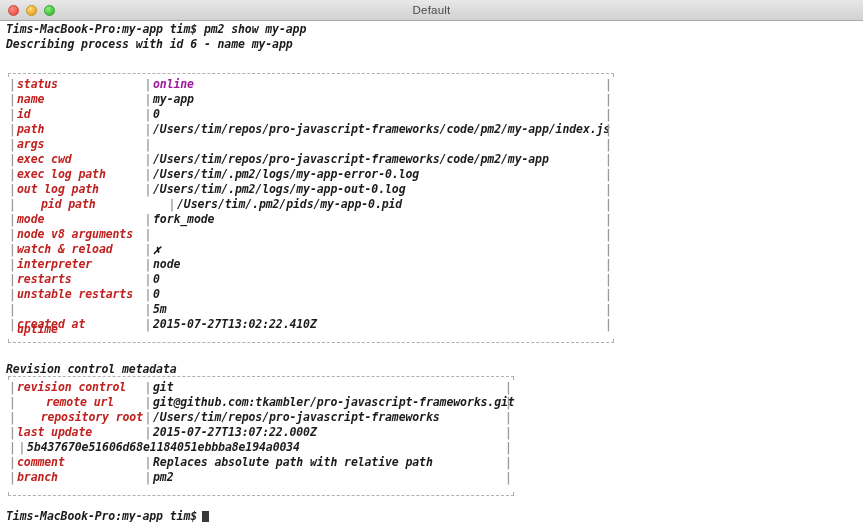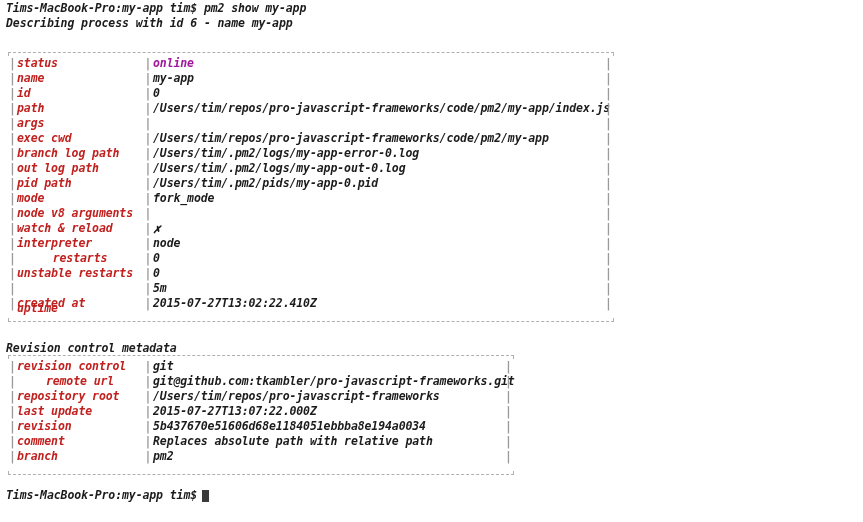--- a/index.html
+++ b/index.html
@@ -136,69 +136,77 @@
   .bar.right {
     position: absolute;
     text-align: center;
   }
 </style>
 </head>
 <body>
 
 <div id="window">
 
+  <div id="titlebar">
+    <div class="traffic">
+      <div class="light close"></div>
+      <div class="light min"></div>
+      <div class="light max"></div>
+    </div>
+    <div id="window-title">Default</div>
+  </div>
 
   <div id="terminal">
 
     <div class="line" id="prompt-line-1">Tims-MacBook-Pro:my-app tim$ pm2 show my-app</div>
     <div class="line" id="describe-line">Describing process with id 6 - name my-app</div>
 
     <div class="table" id="process-table" style="left:8px; top:52px; width:606px; height:270px;">
       <div class="tbl-top" style="width:606px; top:0;"></div>
       <div class="corner" style="left:0;   top:0;"></div>
       <div class="corner" style="left:605px; top:0;"></div>
       <div class="tbl-bottom" style="width:606px; top:269px;"></div>
       <div class="corner" style="left:0;   top:266px;"></div>
       <div class="corner" style="left:605px; top:266px;"></div>
       <div class="rows" id="process-rows">
           <div class="row"><span class="bar">|</span><span class="key" style="width: 126px;">status</span><span class="bar mid">|</span><span class="val online">online</span><span class="bar right" style="left: 596px; top: 0px; line-height: 15px;">|</span></div>
           <div class="row"><span class="bar">|</span><span class="key" style="width: 126px;">name</span><span class="bar mid">|</span><span class="val">my-app</span><span class="bar right" style="left: 596px; top: 15px; line-height: 15px;">|</span></div>
           <div class="row"><span class="bar">|</span><span class="key" style="width: 126px;">id</span><span class="bar mid">|</span><span class="val">0</span><span class="bar right" style="left: 596px; top: 30px; line-height: 15px;">|</span></div>
           <div class="row"><span class="bar">|</span><span class="key" style="width: 126px;">path</span><span class="bar mid">|</span><span class="val">/Users/tim/repos/pro-javascript-frameworks/code/pm2/my-app/index.js</span><span class="bar right" style="left: 596px; top: 45px; line-height: 15px;">|</span></div>
           <div class="row"><span class="bar">|</span><span class="key" style="width: 126px;">args</span><span class="bar mid">|</span><span class="val"></span><span class="bar right" style="left: 596px; top: 60px; line-height: 15px;">|</span></div>
           <div class="row"><span class="bar">|</span><span class="key" style="width: 126px;">exec cwd</span><span class="bar mid">|</span><span class="val">/Users/tim/repos/pro-javascript-frameworks/code/pm2/my-app</span><span class="bar right" style="left: 596px; top: 75px; line-height: 15px;">|</span></div>
-          <div class="row"><span class="bar">|</span><span class="key" style="width: 126px;">branch log path</span><span class="bar mid">|</span><span class="val">/Users/tim/.pm2/logs/my-app-error-0.log</span><span class="bar right" style="left: 596px; top: 90px; line-height: 15px;">|</span></div>
+          <div class="row"><span class="bar">|</span><span class="key" style="width: 126px;">exec log path</span><span class="bar mid">|</span><span class="val">/Users/tim/.pm2/logs/my-app-error-0.log</span><span class="bar right" style="left: 596px; top: 90px; line-height: 15px;">|</span></div>
           <div class="row"><span class="bar">|</span><span class="key" style="width: 126px;">out log path</span><span class="bar mid">|</span><span class="val">/Users/tim/.pm2/logs/my-app-out-0.log</span><span class="bar right" style="left: 596px; top: 105px; line-height: 15px;">|</span></div>
-          <div class="row"><span class="bar">|</span><span class="key" style="width: 126px;">pid path</span><span class="bar mid">|</span><span class="val">/Users/tim/.pm2/pids/my-app-0.pid</span><span class="bar right" style="left: 596px; top: 120px; line-height: 15px;">|</span></div>
+          <div class="row"><span class="bar">|</span><span class="key" style="width: 126px; margin-left: 24px;">pid path</span><span class="bar mid">|</span><span class="val">/Users/tim/.pm2/pids/my-app-0.pid</span><span class="bar right" style="left: 596px; top: 120px; line-height: 15px;">|</span></div>
           <div class="row"><span class="bar">|</span><span class="key" style="width: 126px;">mode</span><span class="bar mid">|</span><span class="val">fork_mode</span><span class="bar right" style="left: 596px; top: 135px; line-height: 15px;">|</span></div>
           <div class="row"><span class="bar">|</span><span class="key" style="width: 126px;">node v8 arguments</span><span class="bar mid">|</span><span class="val"></span><span class="bar right" style="left: 596px; top: 150px; line-height: 15px;">|</span></div>
           <div class="row"><span class="bar">|</span><span class="key" style="width: 126px;">watch &amp; reload</span><span class="bar mid">|</span><span class="val mark">✗</span><span class="bar right" style="left: 596px; top: 165px; line-height: 15px;">|</span></div>
           <div class="row"><span class="bar">|</span><span class="key" style="width: 126px;">interpreter</span><span class="bar mid">|</span><span class="val">node</span><span class="bar right" style="left: 596px; top: 180px; line-height: 15px;">|</span></div>
-          <div class="row"><span class="bar">|</span><span class="key" style="width: 126px; text-align: center;">restarts</span><span class="bar mid">|</span><span class="val">0</span><span class="bar right" style="left: 596px; top: 195px; line-height: 15px;">|</span></div>
+          <div class="row"><span class="bar">|</span><span class="key" style="width: 126px;">restarts</span><span class="bar mid">|</span><span class="val">0</span><span class="bar right" style="left: 596px; top: 195px; line-height: 15px;">|</span></div>
           <div class="row"><span class="bar">|</span><span class="key" style="width: 126px;">unstable restarts</span><span class="bar mid">|</span><span class="val">0</span><span class="bar right" style="left: 596px; top: 210px; line-height: 15px;">|</span></div>
           <div class="row"><span class="bar">|</span><span class="key" style="width: 126px; margin-top: 40px;">uptime</span><span class="bar mid">|</span><span class="val">5m</span><span class="bar right" style="left: 596px; top: 225px; line-height: 15px;">|</span></div>
           <div class="row"><span class="bar">|</span><span class="key" style="width: 126px;">created at</span><span class="bar mid">|</span><span class="val">2015-07-27T13:02:22.410Z</span><span class="bar right" style="left: 596px; top: 240px; line-height: 15px;">|</span></div>
         </div>
     </div>
 
     <div class="line" id="rev-heading">Revision control metadata</div>
 
     <div class="table" id="revision-table" style="left:8px; top:355px; width:506px; height:120px;">
       <div class="tbl-top" style="width:506px; top:0;"></div>
       <div class="corner" style="left:0;   top:0;"></div>
       <div class="corner" style="left:505px; top:0;"></div>
       <div class="tbl-bottom" style="width:506px; top:119px;"></div>
       <div class="corner" style="left:0;   top:116px;"></div>
       <div class="corner" style="left:505px; top:116px;"></div>
       <div class="rows" id="revision-rows">
           <div class="row"><span class="bar">|</span><span class="key" style="width: 126px;">revision control</span><span class="bar mid">|</span><span class="val">git</span><span class="bar right" style="left: 496px; top: 0px; line-height: 15px;">|</span></div>
           <div class="row"><span class="bar">|</span><span class="key" style="width: 126px; text-align: center;">remote url</span><span class="bar mid">|</span><span class="val">git@github.com:tkambler/pro-javascript-frameworks.git</span><span class="bar right" style="left: 496px; top: 15px; line-height: 15px;">|</span></div>
-          <div class="row"><span class="bar">|</span><span class="key" style="width: 126px;">repository root</span><span class="bar mid">|</span><span class="val">/Users/tim/repos/pro-javascript-frameworks</span><span class="bar right" style="left: 496px; top: 30px; line-height: 15px;">|</span></div>
+          <div class="row"><span class="bar">|</span><span class="key" style="width: 126px; text-align: right;">repository root</span><span class="bar mid">|</span><span class="val">/Users/tim/repos/pro-javascript-frameworks</span><span class="bar right" style="left: 496px; top: 30px; line-height: 15px;">|</span></div>
           <div class="row"><span class="bar">|</span><span class="key" style="width: 126px;">last update</span><span class="bar mid">|</span><span class="val">2015-07-27T13:07:22.000Z</span><span class="bar right" style="left: 496px; top: 45px; line-height: 15px;">|</span></div>
-          <div class="row"><span class="bar">|</span><span class="key" style="width: 126px;">revision</span><span class="bar mid">|</span><span class="val">5b437670e51606d68e1184051ebbba8e194a0034</span><span class="bar right" style="left: 496px; top: 60px; line-height: 15px;">|</span></div>
+          <div class="row"><span class="bar">|</span><span class="bar mid">|</span><span class="val">5b437670e51606d68e1184051ebbba8e194a0034</span><span class="bar right" style="left: 496px; top: 60px; line-height: 15px;">|</span></div>
           <div class="row"><span class="bar">|</span><span class="key" style="width: 126px;">comment</span><span class="bar mid">|</span><span class="val">Replaces absolute path with relative path</span><span class="bar right" style="left: 496px; top: 75px; line-height: 15px;">|</span></div>
           <div class="row"><span class="bar">|</span><span class="key" style="width: 126px;">branch</span><span class="bar mid">|</span><span class="val">pm2</span><span class="bar right" style="left: 496px; top: 90px; line-height: 15px;">|</span></div>
         </div>
     </div>
 
     <div class="line" id="prompt-line-2">
       <span>Tims-MacBook-Pro:my-app tim$</span>
       <span class="cursor-block"></span>
     </div>
 

